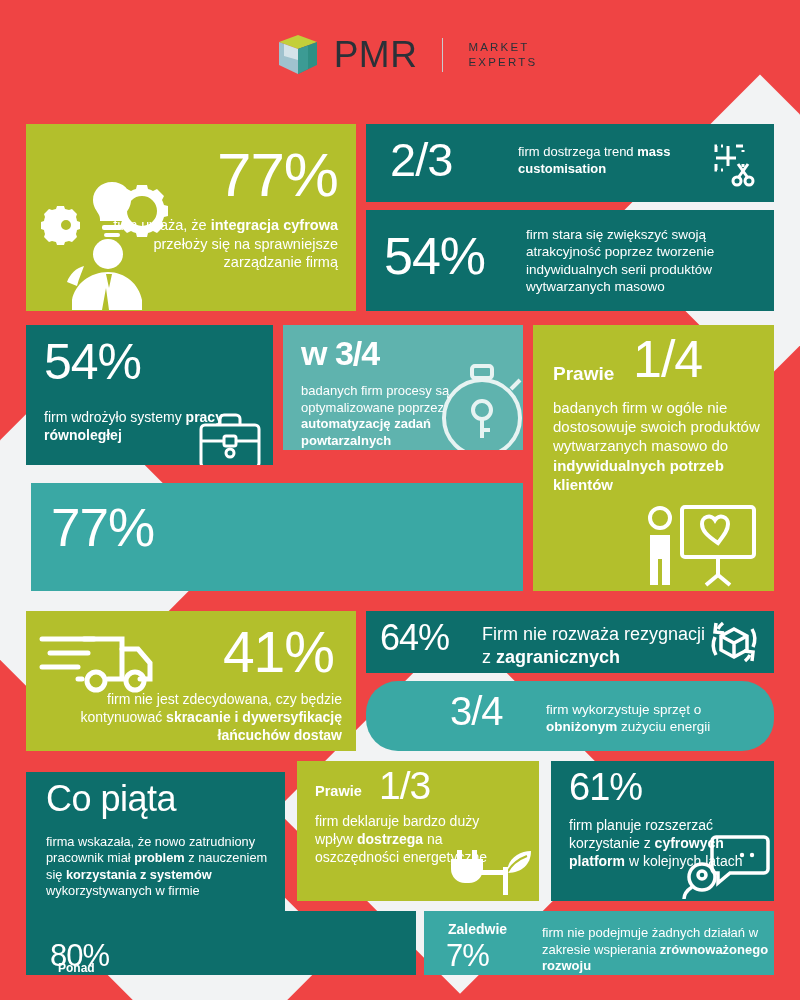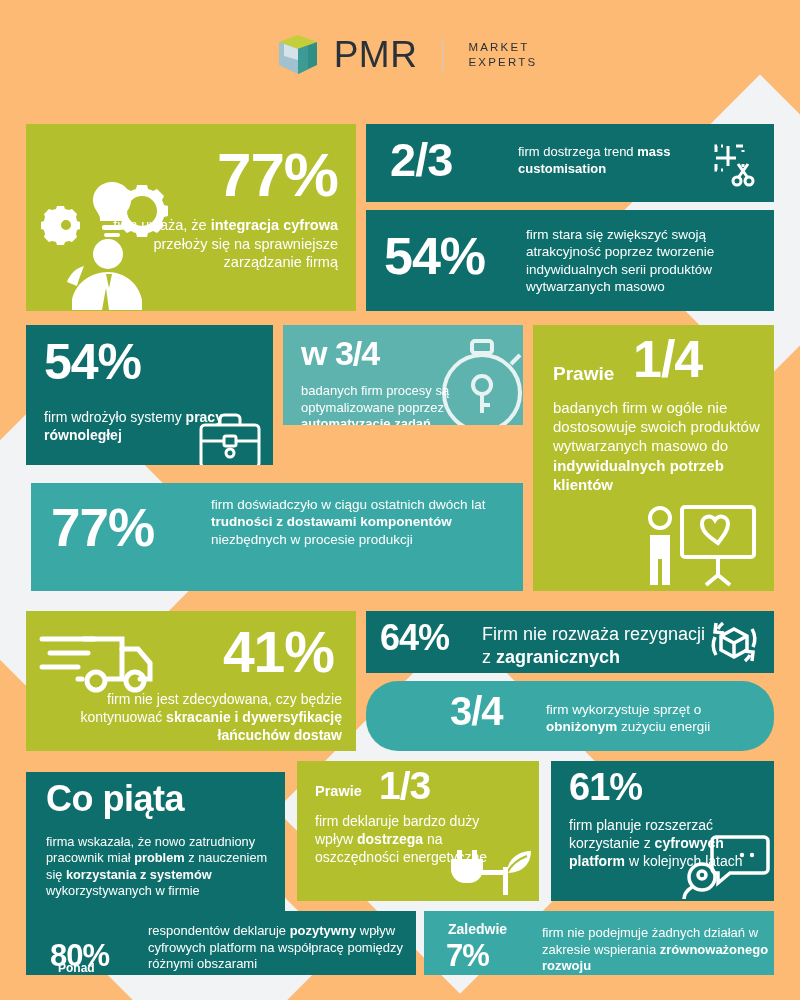--- a/index.html
+++ b/index.html
@@ -2,21 +2,21 @@
 <html><head>
 <meta charset="utf-8">
 <style>
   * { box-sizing: border-box; margin: 0; padding: 0; }
   html, body {
     width: 800px; height: 1000px;
     background: #ffffff;
     font-family: "Liberation Sans", sans-serif;
     overflow: hidden;
   }
-  .page { position: relative; width: 800px; height: 1000px; background: #fdba74; padding-left: 12px; }
+  .page { position: relative; width: 800px; height: 1000px; background: #ef4444; padding-left: 12px; }
 
   
   .wm { position: absolute; background: #f2f3f4; z-index: 0; }
   .wm1 { left: -60px; top: 430px; width: 240px; height: 240px; transform: rotate(45deg); }
   .wm2 { right: -70px; top: 120px; width: 220px; height: 220px; transform: rotate(45deg); }
   .wm3 { left: 330px; top: 680px; width: 260px; height: 260px; transform: rotate(45deg); }
   .wm4 { left: 120px; top: 860px; width: 180px; height: 180px; transform: rotate(45deg); }
 
   
   .header { position: relative; z-index: 2; height: 110px; display: flex;
@@ -28,21 +28,21 @@
   .logo-sub { font-size: 11.5px; letter-spacing: 2.2px; color: #2b3138; line-height: 15px; }
 
   
   .grid { position: absolute; left: 0; top: 0; width: 800px; height: 1000px; z-index: 2; }
   .card { position: absolute; color: #fff; overflow: hidden; }
   .green    { background: #b3bf2c; }
   .teal-dk  { background: #0d6e6b; }
   .teal-md  { background: #3aa8a4; }
   .teal-lt  { background: #5fb3ae; }
 
-  .num { font-weight: 700; line-height: 0.95; letter-spacing: -1px; }
+  .num { font-weight: 400; line-height: 0.95; letter-spacing: -1px; }
   .body { line-height: 1.28; font-weight: 400; }
   .body b { font-weight: 700; }
   .pre { font-weight: 700; }
 
   .icon { position: absolute; opacity: 1; }
   svg { display: block; }
 
   
   #c-77a { left: 26px; top: 124px; width: 330px; height: 187px; }
   #c-77a .num { position: absolute; right: 18px; top: 22px; font-size: 62px; }
@@ -57,21 +57,21 @@
 
   #c-54b { left: 366px; top: 210px; width: 408px; height: 101px; }
   #c-54b .num { position: absolute; left: 18px; top: 22px; font-size: 52px; }
   #c-54b .body { position: absolute; left: 160px; top: 16px; width: 240px; font-size: 13.5px; }
 
   #c-54a { left: 26px; top: 325px; width: 247px; height: 140px; }
   #c-54a .num { position: absolute; left: 18px; top: 14px; font-size: 50px; }
   #c-54a .body { position: absolute; left: 18px; top: 84px; width: 190px; font-size: 14px; }
   #c-54a .icon { right: 8px; bottom: -6px; }
 
-  #c-34a { left: 283px; top: 325px; width: 240px; height: 100px; }
+  #c-34a { left: 283px; top: 325px; width: 240px; height: 125px; }
   #c-34a .num { position: absolute; left: 18px; top: 12px; font-size: 34px; font-weight:700; }
   #c-34a .body { position: absolute; left: 18px; top: 58px; width: 180px; font-size: 13px; }
   #c-34a .icon { right: -14px; bottom: -16px; }
 
   #c-14 { left: 533px; top: 325px; width: 241px; height: 266px; }
   #c-14 .pre { position: absolute; left: 20px; top: 38px; font-size: 19px; }
   #c-14 .num { position: absolute; left: 100px; top: 10px; font-size: 52px; }
   #c-14 .body { position: absolute; left: 20px; top: 73px; width: 210px; font-size: 15px; }
   #c-14 .icon { right: 16px; bottom: 4px; }
 
@@ -231,21 +231,20 @@
           <path d="M80 42c-12-8-16-13-16-19a7 7 0 0113-4 7 7 0 0113 4c0 6-4 11-10 19z" transform="translate(0,-4)"></path>
           <line x1="80" y1="52" x2="80" y2="70"></line>
           <line x1="80" y1="70" x2="68" y2="80"></line>
           <line x1="80" y1="70" x2="92" y2="80"></line>
         </svg>
       </span>
     </div>
 
     <div class="card teal-md" id="c-77b">
       <span class="num">77%</span>
-      <span class="body"><span>firm doświadczyło w ciągu ostatnich dwóch lat </span><b>trudności z dostawami komponentów</b><span> niezbędnych w procesie produkcji</span></span>
     </div>
 
     <div class="card green" id="c-41">
       <span class="icon">
         <svg width="120" height="72" viewBox="0 0 120 72" fill="none" stroke="#fff" stroke-width="5" stroke-linecap="round">
           <line x1="4" y1="12" x2="56" y2="12"></line>
           <line x1="12" y1="26" x2="50" y2="26"></line>
           <line x1="4" y1="40" x2="40" y2="40"></line>
           <path d="M46 12h38v40H70M44 52H40"></path>
           <path d="M84 22h16l12 14v16h-10"></path>
@@ -307,21 +306,20 @@
           <circle cx="22" cy="48" r="13"></circle>
           <circle cx="22" cy="46" r="4"></circle>
           <path d="M12 58C6 62 4 66 4 70"></path>
         </svg>
       </span>
     </div>
 
     <div class="card teal-dk" id="c-80">
       <span class="pre">Ponad</span>
       <span class="num">80%</span>
-      <span class="body"><span>respondentów deklaruje </span><b>pozytywny</b><span> wpływ cyfrowych platform na współpracę pomiędzy różnymi obszarami</span></span>
     </div>
 
     <div class="card teal-md" id="c-10">
       <span class="pre">Zaledwie</span>
       <span class="num">7%</span>
       <span class="body"><span>firm nie podejmuje żadnych działań w zakresie wspierania </span><b>zrównoważonego rozwoju</b></span>
     </div>
 
   </div>
 </div>

